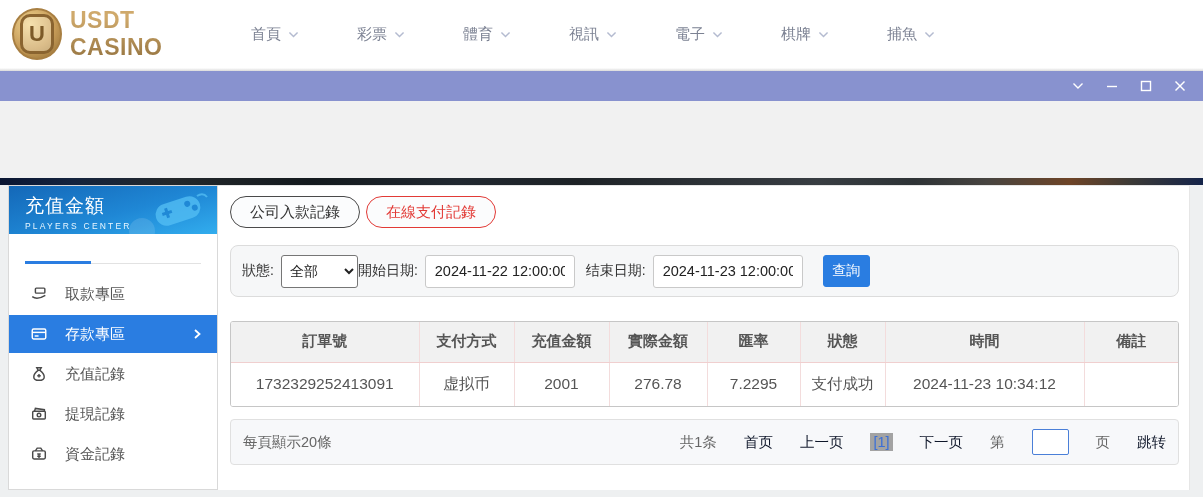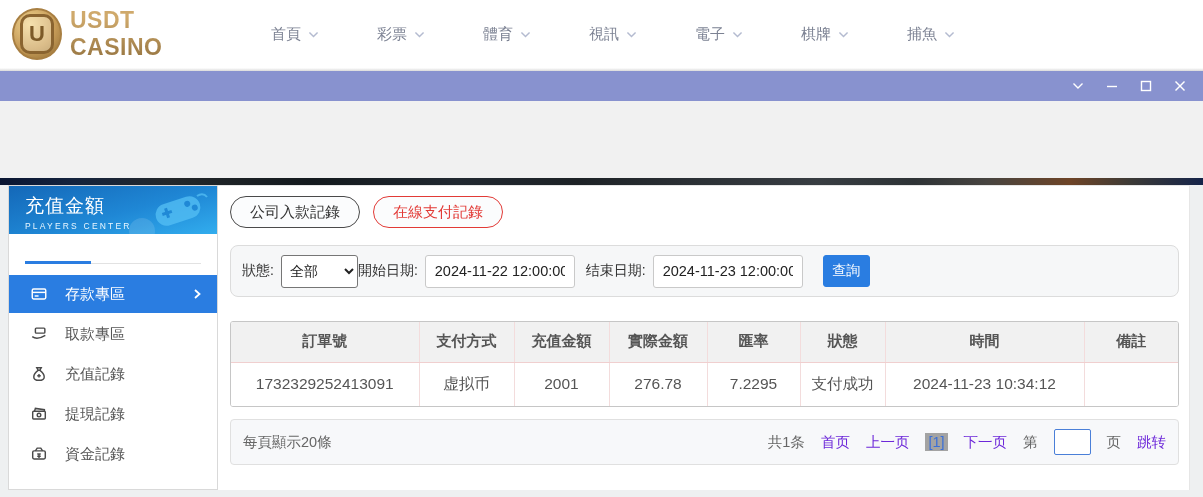--- a/index.html
+++ b/index.html
@@ -12,21 +12,21 @@
   .logo { display:flex; align-items:center; gap:8px; width:215px; cursor:pointer; }
   .logo-circle { width:52px; height:52px; border-radius:50%;
     background:radial-gradient(circle at 35% 30%, #f0d491, #c79c58 55%, #8f6c33 100%);
     border:2px solid #a87f42; display:flex; align-items:center; justify-content:center; }
   .logo-circle-inner { width:34px; height:40px; border:3px solid #8a6430; border-radius:10px;
     display:flex; align-items:center; justify-content:center;
     color:#7c5a28; font-weight:bold; font-size:22px; background:rgba(255,248,230,0.35); }
   .logo-text { font-size:23px; font-weight:bold; letter-spacing:0.5px;
     background:linear-gradient(180deg,#cfa96b 20%,#9c7a45 90%);
     -webkit-background-clip:text; background-clip:text; color:transparent; }
-  .mainnav { display:flex; margin-left:44px; gap:57px; }
+  .mainnav { display:flex; margin-left:24px; gap:57px; }
   .nav-item { display:flex; align-items:center; gap:6px; font-size:15px; color:#7c8293; cursor:pointer; white-space:nowrap; }
   .nav-item svg { display:block; }
 
   .header-gap { height:3px; background:linear-gradient(#ffffff,#d9d9d9); }
 
   
   .banner { height:30px; background:#8892cf; display:flex; align-items:center; justify-content:flex-end; padding-right:6px; }
   .win-btn { width:34px; height:30px; display:flex; align-items:center; justify-content:center; cursor:pointer; }
   .gray-zone { height:77px; background:#f1f1f1; }
   .dark-strip { height:7px; background:linear-gradient(90deg,#0a1633 0%,#14233e 6%,#23282c 14%,#141a1e 26%,#212830 38%,#1d2226 48%,#2c3136 58%,#383d42 68%,#2e3336 76%,#474440 82%,#6e4427 89%,#3c3a36 94%,#15244a 100%); }
@@ -51,21 +51,21 @@
   .sb-item { height:38px; margin-bottom:2px; display:flex; align-items:center; gap:17px;
     padding:0 14px 0 21px; font-size:15px; color:#555; cursor:pointer; }
   .sb-item .sb-icon { display:flex; color:#4a4a4a; }
   .sb-item.active { background:#2a7de1; color:#fff; }
   .sb-item.active .sb-icon { color:#fff; }
   .sb-item .sb-arrow { margin-left:auto; display:none; }
   .sb-item.active .sb-arrow { display:flex; }
 
   
   .main-panel { flex:1; background:#fff; border-top:1px solid #e6e6e6; border-right:1px solid #e6e6e6; padding:10px 10px 0 12px; }
-  .tabs { display:flex; gap:13px; }
+  .tabs { display:flex; gap:6px; }
   .tab { height:32px; padding:0 19px; border-radius:17px; background:#fbfcfd; font-size:15px;
     border:1px solid #4a4a4a; color:#333; cursor:pointer; font-family:inherit; }
   .tab.red { border-color:#e23a36; color:#e23a36; }
 
   .filterbar { margin-top:17px; height:52px; background:#f6f7f8; border:1px solid #dcdcdc; border-radius:8px;
     display:flex; align-items:center; padding:0 11px; font-size:14px; color:#333; }
   .filterbar label { margin-right:7px; }
   .status-select { width:77px; height:33px; border:1px solid #767676; border-radius:3px; font-size:14px;
     padding:0 4px; background:#fff; color:#222; font-family:inherit; }
   .date-input { width:150px; height:33px; border:1px solid #c9c9c9; border-radius:3px; font-size:14.5px;
@@ -76,22 +76,22 @@
   .table-wrap table { width:100%; border-collapse:collapse; }
   .table-wrap th { height:40px; background:#f1f1f1; font-size:15px; color:#555; font-weight:bold;
     border-left:1px solid #f3dcdc; border-bottom:1px solid #f0cfcf; text-align:center; }
   .table-wrap th:first-child { border-left:none; }
   .table-wrap td { height:44px; background:#fff; font-size:15.5px; color:#555;
     border-left:1px solid #f3dcdc; text-align:center; }
   .table-wrap td:first-child { border-left:none; }
 
   .pager { margin-top:12px; height:46px; background:#f7f8fa; border:1px solid #e0e0e0; border-radius:4px;
     display:flex; align-items:center; justify-content:space-between; padding:0 12px; font-size:14.5px; color:#666; }
-  .pager-right { display:flex; align-items:center; gap:16px; }
-  .pager-link { color:#6d28d9; text-decoration:none; cursor:pointer; }
+  .pager-right { display:flex; align-items:center; gap:27px; }
+  .pager-link { color:#0f172a; text-decoration:none; cursor:pointer; }
   .pager-current { color:#3a6fd8; background:#a3a3a3; padding:1px 3px; cursor:pointer; }
   .jump-input { width:37px; height:26px; border:1px solid #4a7fd8; border-radius:2px; font-size:14px;
     text-align:center; font-family:inherit; }
 </style>
 </head>
 <body>
 
 <div class="page">
 
   <header class="topbar">
@@ -192,43 +192,43 @@
           </g>
           <path d="M52 6 q6 -4 10 1" fill="none" stroke="#55c0f5" stroke-width="2"></path>
         </svg>
       </div>
       <div class="sb-section">
         <div class="sb-underline">
             <span class="sb-underline-accent"></span>
           </div>
       </div>
       <ul class="sb-menu">
+        <li class="sb-item">
+          <span class="sb-icon">
+            <svg width="18" height="18" viewBox="0 0 20 20" fill="none" stroke="currentColor" stroke-width="1.6">
+                <rect x="6" y="3.5" width="10.5" height="5.5" rx="1"></rect>
+                <path d="M2.5 13 q5.5 4 14.5 -1.5"></path>
+              </svg>
+          </span>
+          <span>取款專區</span>
+        </li>
         <li class="sb-item active">
           <span class="sb-icon">
             <svg width="18" height="18" viewBox="0 0 20 20" fill="none" stroke="currentColor" stroke-width="1.6">
                 <rect x="2.5" y="4.5" width="15" height="11" rx="1.5"></rect>
                 <line x1="2.5" y1="8.2" x2="17.5" y2="8.2"></line>
                 <line x1="5.2" y1="12.2" x2="9.5" y2="12.2"></line>
               </svg>
           </span>
           <span>存款專區</span>
           <span class="sb-arrow">
             <svg width="12" height="12" viewBox="0 0 12 12">
                 <polyline points="4,2 8.5,6 4,10" fill="none" stroke="#fff" stroke-width="1.8"></polyline>
               </svg>
           </span>
-        </li>
-        <li class="sb-item">
-          <span class="sb-icon">
-            <svg width="18" height="18" viewBox="0 0 20 20" fill="none" stroke="currentColor" stroke-width="1.6">
-                <rect x="6" y="3.5" width="10.5" height="5.5" rx="1"></rect>
-                <path d="M2.5 13 q5.5 4 14.5 -1.5"></path>
-              </svg>
-          </span>
-          <span>取款專區</span>
         </li>
         <li class="sb-item">
           <span class="sb-icon">
             <svg width="18" height="18" viewBox="0 0 20 20" fill="none" stroke="currentColor" stroke-width="1.6">
                 <path d="M7.5 3 h5 l-1.6 3 h-1.8 z"></path>
                 <path d="M9 6 C5.5 8.5 4.2 11 4.2 13.2 c0 2.6 2.4 3.8 5.8 3.8 s5.8 -1.2 5.8 -3.8 C15.8 11 14.5 8.5 11 6 z"></path>
                 <line x1="10" y1="10" x2="10" y2="14"></line>
                 <line x1="8" y1="12" x2="12" y2="12"></line>
               </svg>
           </span>

